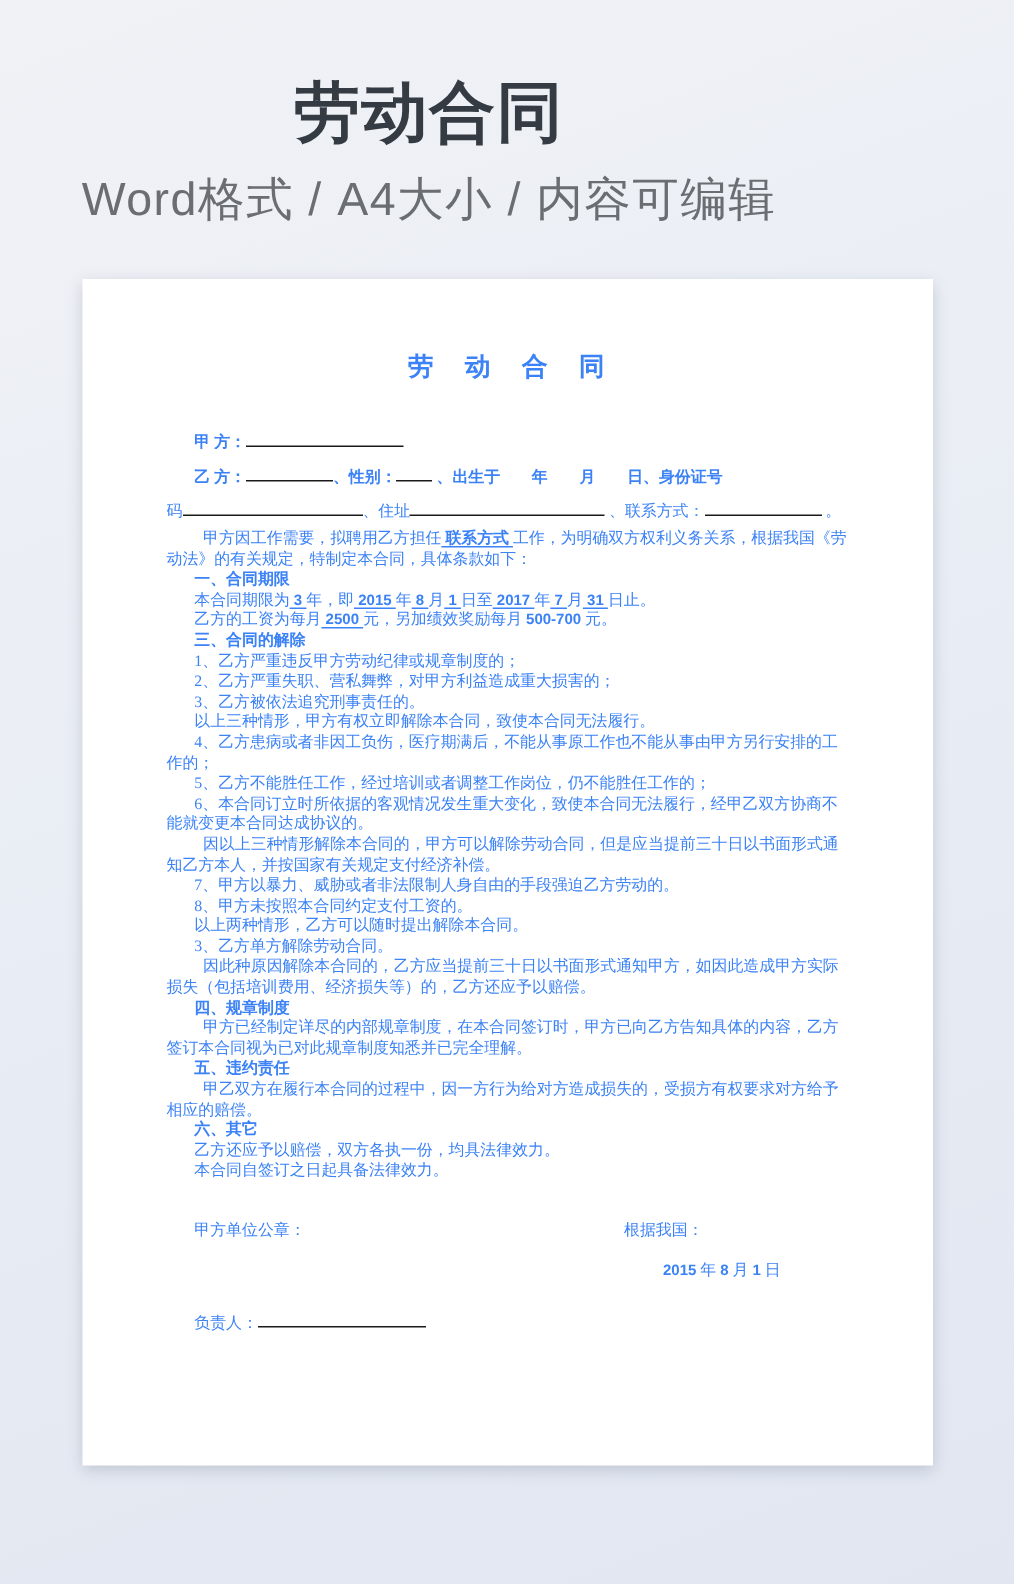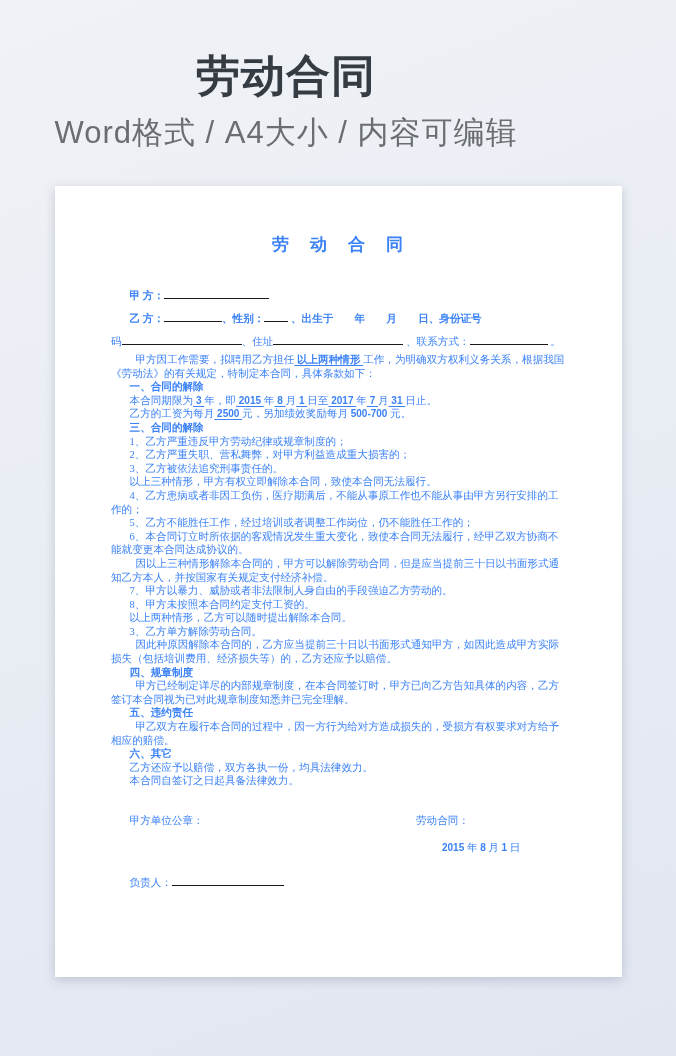--- a/index.html
+++ b/index.html
@@ -46,22 +46,22 @@
   <div class="banner-title">劳动合同</div>
   <div class="banner-subtitle">Word格式 / A4大小 / 内容可编辑</div>
 </div>
 
 <div class="page">
   <div class="doc-body">
       <p class="blk doctitle"><span class="b ">劳　动　合　同</span></p>
       <p class="blk fill"><span class="b ">甲 方：</span><span class="blank" style="width: 105px;"></span></p>
       <p class="blk fill"><span class="b ">乙 方：</span><span class="blank" style="width: 58px;"></span><span class="b ">、性别：</span><span class="blank" style="width: 24px;"></span><span class="b "> 、出生于　　年　　月　　日、身份证号</span></p>
       <p class="blk fillplain"><span class="">码</span><span class="blank" style="width: 120px;"></span><span class="">、住址</span><span class="blank" style="width: 130px;"></span><span class=""> 、联系方式：</span><span class="blank" style="width: 78px;"></span><span class=""> 。</span></p>
-      <p class="blk para"><span class="">甲方因工作需要，拟聘用乙方担任</span><span class="b u "> 以上两种情形 </span><span class=""> 工作，为明确双方权利义务关系，根据我国《劳动法》的有关规定，特制定本合同，具体条款如下：</span></p>
-      <p class="blk head"><span class="b ">一、合同的解除</span></p>
+      <p class="blk para"><span class="">甲方因工作需要，拟聘用乙方担任</span><span class="b u "> 联系方式 </span><span class=""> 工作，为明确双方权利义务关系，根据我国《劳动法》的有关规定，特制定本合同，具体条款如下：</span></p>
+      <p class="blk head"><span class="b ">一、合同期限</span></p>
       <p class="blk item"><span class="">本合同期限为</span><span class="b u sans"> 3 </span><span class="">年，即</span><span class="b u sans"> 2015 </span><span class="">年</span><span class="b u sans"> 8 </span><span class="">月</span><span class="b u sans"> 1 </span><span class="">日至</span><span class="b u sans"> 2017 </span><span class="">年</span><span class="b u sans"> 7 </span><span class=""> 月</span><span class="b u sans"> 31 </span><span class=""> 日止。</span></p>
       <p class="blk item"><span class="">乙方的工资为每月</span><span class="b u sans"> 2500 </span><span class="">元，另加绩效奖励每月 </span><span class="b sans">500-700</span><span class=""> 元。</span></p>
       <p class="blk head"><span class="b ">三、合同的解除</span></p>
       <p class="blk item"><span class="">1、乙方严重违反甲方劳动纪律或规章制度的；</span></p>
       <p class="blk item"><span class="">2、乙方严重失职、营私舞弊，对甲方利益造成重大损害的；</span></p>
       <p class="blk item"><span class="">3、乙方被依法追究刑事责任的。</span></p>
       <p class="blk item"><span class="">以上三种情形，甲方有权立即解除本合同，致使本合同无法履行。</span></p>
       <p class="blk item"><span class="">4、乙方患病或者非因工负伤，医疗期满后，不能从事原工作也不能从事由甲方另行安排的工作的；</span></p>
       <p class="blk item"><span class="">5、乙方不能胜任工作，经过培训或者调整工作岗位，仍不能胜任工作的；</span></p>
       <p class="blk item"><span class="">6、本合同订立时所依据的客观情况发生重大变化，致使本合同无法履行，经甲乙双方协商不能就变更本合同达成协议的。</span></p>
@@ -73,18 +73,18 @@
       <p class="blk para"><span class="">因此种原因解除本合同的，乙方应当提前三十日以书面形式通知甲方，如因此造成甲方实际损失（包括培训费用、经济损失等）的，乙方还应予以赔偿。</span></p>
       <p class="blk head"><span class="b ">四、规章制度</span></p>
       <p class="blk para"><span class="">甲方已经制定详尽的内部规章制度，在本合同签订时，甲方已向乙方告知具体的内容，乙方签订本合同视为已对此规章制度知悉并已完全理解。</span></p>
       <p class="blk head"><span class="b ">五、违约责任</span></p>
       <p class="blk para"><span class="">甲乙双方在履行本合同的过程中，因一方行为给对方造成损失的，受损方有权要求对方给予相应的赔偿。</span></p>
       <p class="blk head"><span class="b ">六、其它</span></p>
       <p class="blk item"><span class="">乙方还应予以赔偿，双方各执一份，均具法律效力。</span></p>
       <p class="blk item"><span class="">本合同自签订之日起具备法律效力。</span></p>
       <p class="blk sigrow">
         <span class="left"><span class="">甲方单位公章：</span></span>
-        <span class="right"><span class="">劳动合同：</span></span>
+        <span class="right"><span class="">根据我国：</span></span>
       </p>
       <p class="blk sigdate"><span class="b sans">2015</span><span class=""> 年 </span><span class="b sans">8</span><span class=""> 月 </span><span class="b sans">1</span><span class=""> 日</span></p>
       <p class="blk resp"><span class="">负责人：</span><span class="blank" style="width: 112px;"></span></p>
     </div>
 </div>
 
 </body></html>

